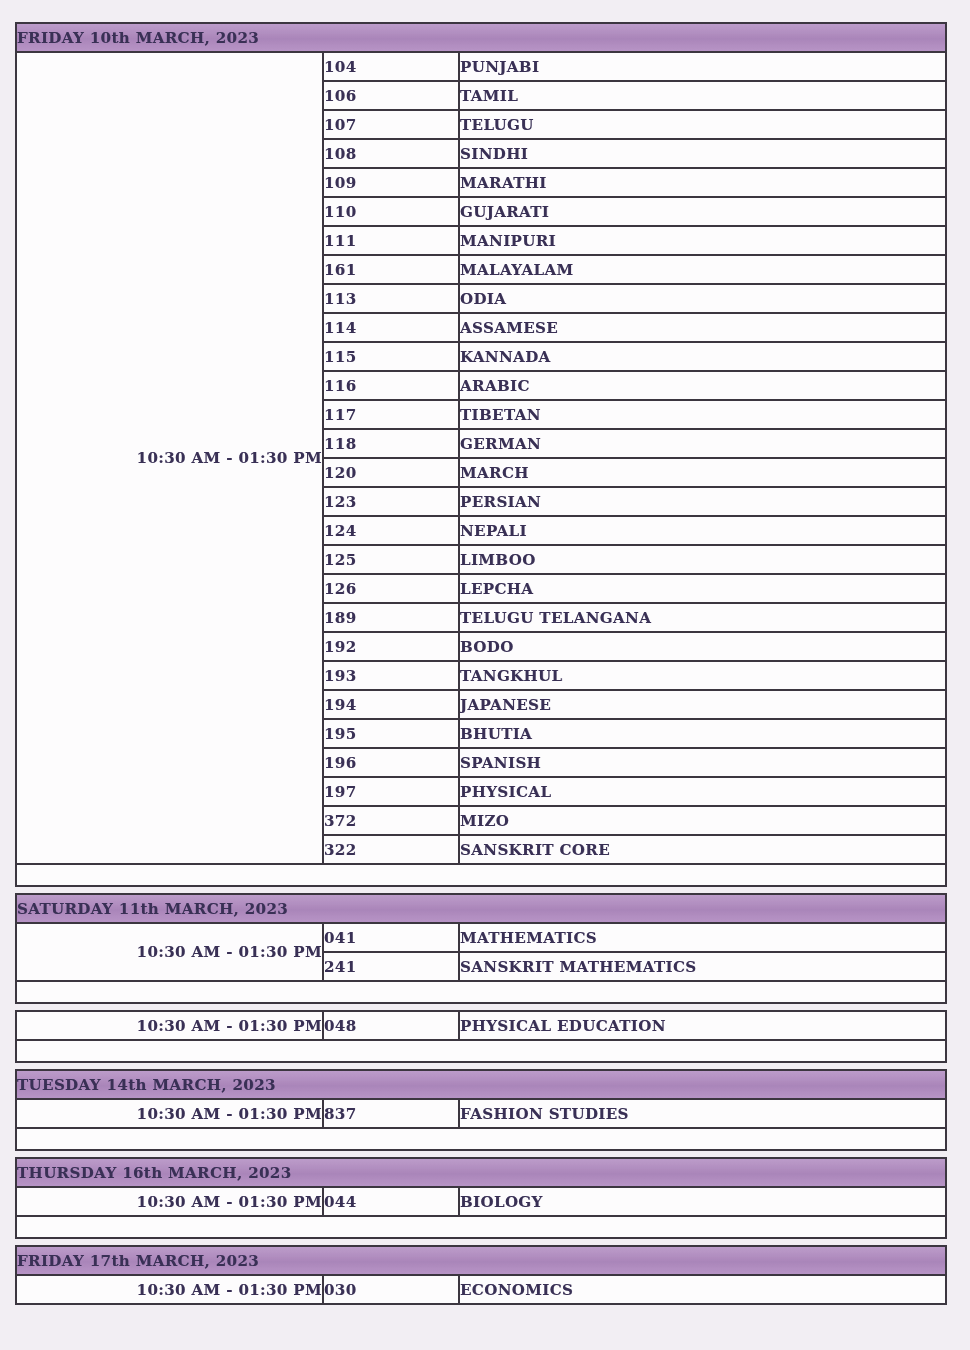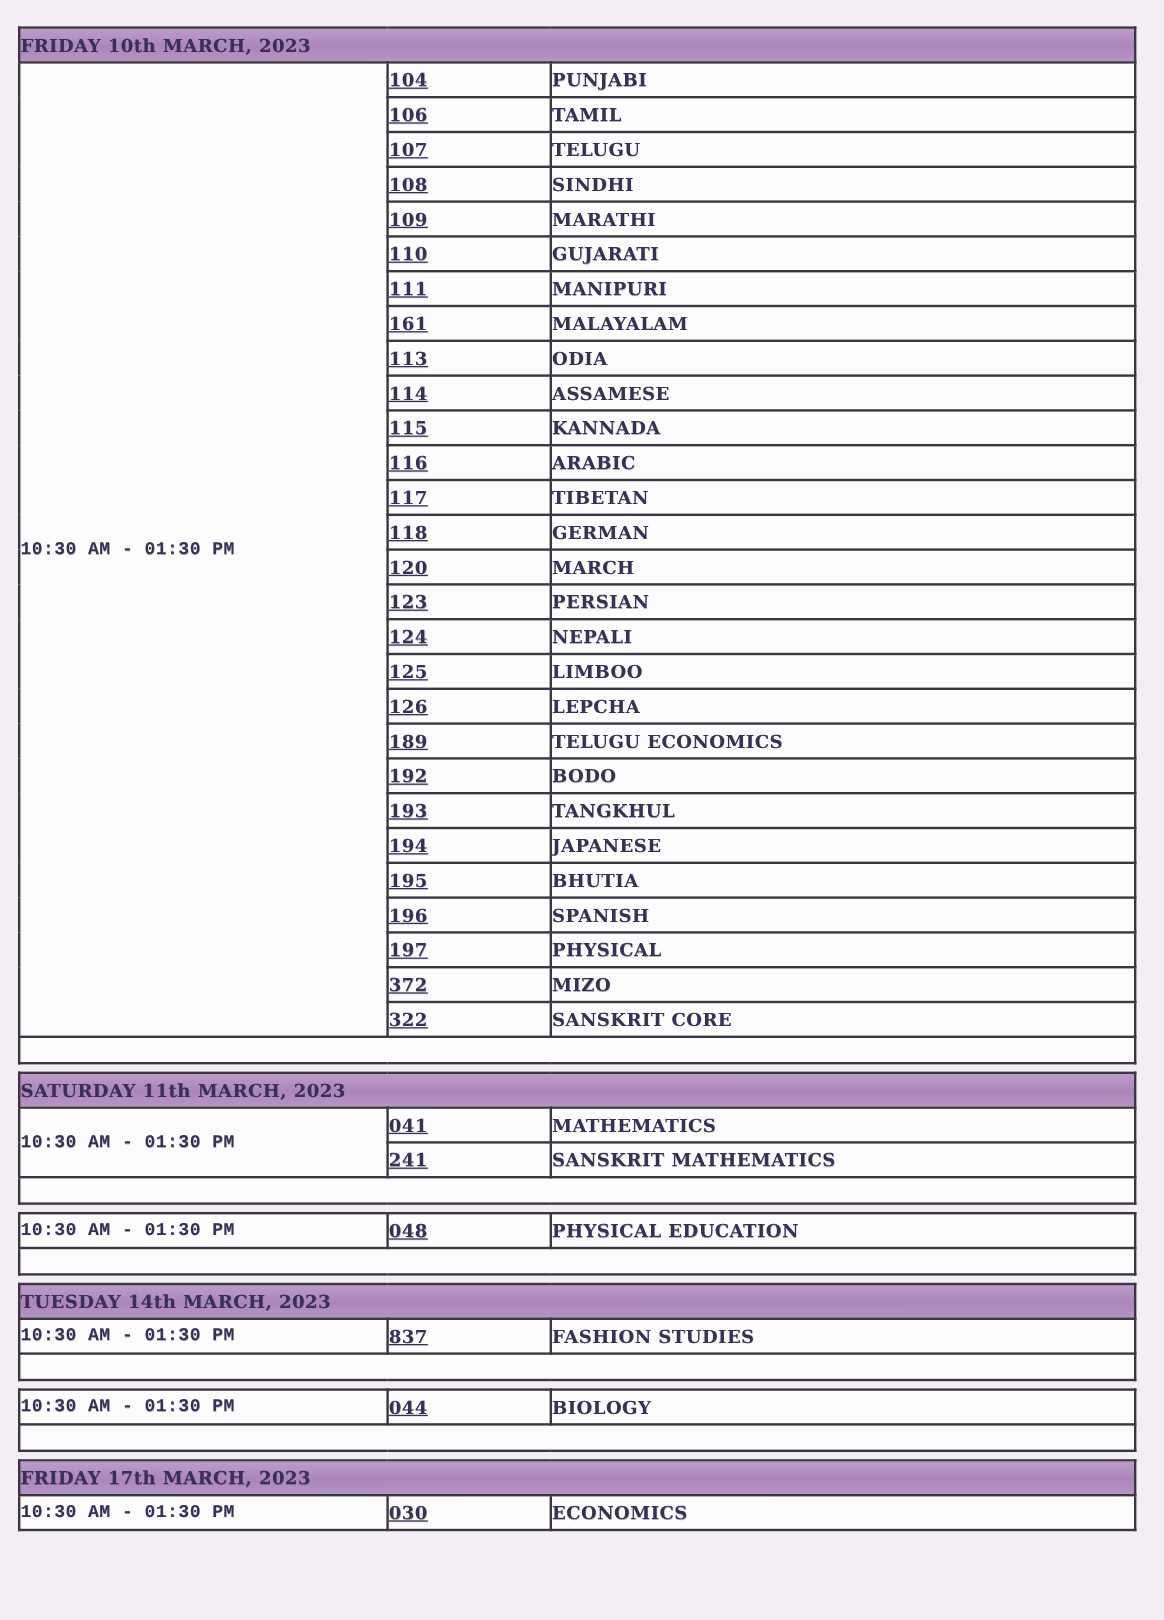--- a/index.html
+++ b/index.html
@@ -38,26 +38,25 @@
   td.hcell {
     height: 25px;
     padding-left: 13px;
     font-size: 16.5px;
     color: var(--header-text, #472a5e);
     background:
       linear-gradient(180deg, rgba(255,255,255,0.14), rgba(0,0,0,0.04) 55%, rgba(255,255,255,0.08)),
       var(--header-bg, #b18bc1);
   }
   td.time {
-    text-align: left;
+    text-align: right;
     white-space: pre;
     font-size: 16px;
-    font-family: Liberation Mono, monospace;
-  }
-  td.code { padding-left: 22px; font-size: 15.5px; text-decoration: underline; }
+  }
+  td.code { padding-left: 22px; font-size: 15.5px; }
   td.subj { padding-left: 13px; font-size: 15px; }
   tr.spacer td { height: 20px; background: var(--row-bg, #fdfcfd); }
 </style>
 </head>
 <body>
 
 <div class="page">
 
   <table class="sec">
     <colgroup>
@@ -141,21 +140,21 @@
       <tr>
           <td class="code">125</td>
           <td class="subj">LIMBOO</td>
         </tr>
       <tr>
           <td class="code">126</td>
           <td class="subj">LEPCHA</td>
         </tr>
       <tr>
           <td class="code">189</td>
-          <td class="subj">TELUGU ECONOMICS</td>
+          <td class="subj">TELUGU TELANGANA</td>
         </tr>
       <tr>
           <td class="code">192</td>
           <td class="subj">BODO</td>
         </tr>
       <tr>
           <td class="code">193</td>
           <td class="subj">TANGKHUL</td>
         </tr>
       <tr>
@@ -253,20 +252,23 @@
   </table>
 
   <table class="sec">
     <colgroup>
         <col style="width:307px">
         <col style="width:136px">
         <col style="width:487px">
       </colgroup>
     <tbody>
       <tr>
+        <td class="hcell" colspan="3">THURSDAY 16th MARCH, 2023</td>
+      </tr>
+      <tr>
         <td class="time">10:30 AM  - 01:30 PM</td>
         <td class="code">044</td>
         <td class="subj">BIOLOGY</td>
       </tr>
       <tr class="spacer">
           <td colspan="3"></td>
         </tr>
     </tbody>
   </table>
 

